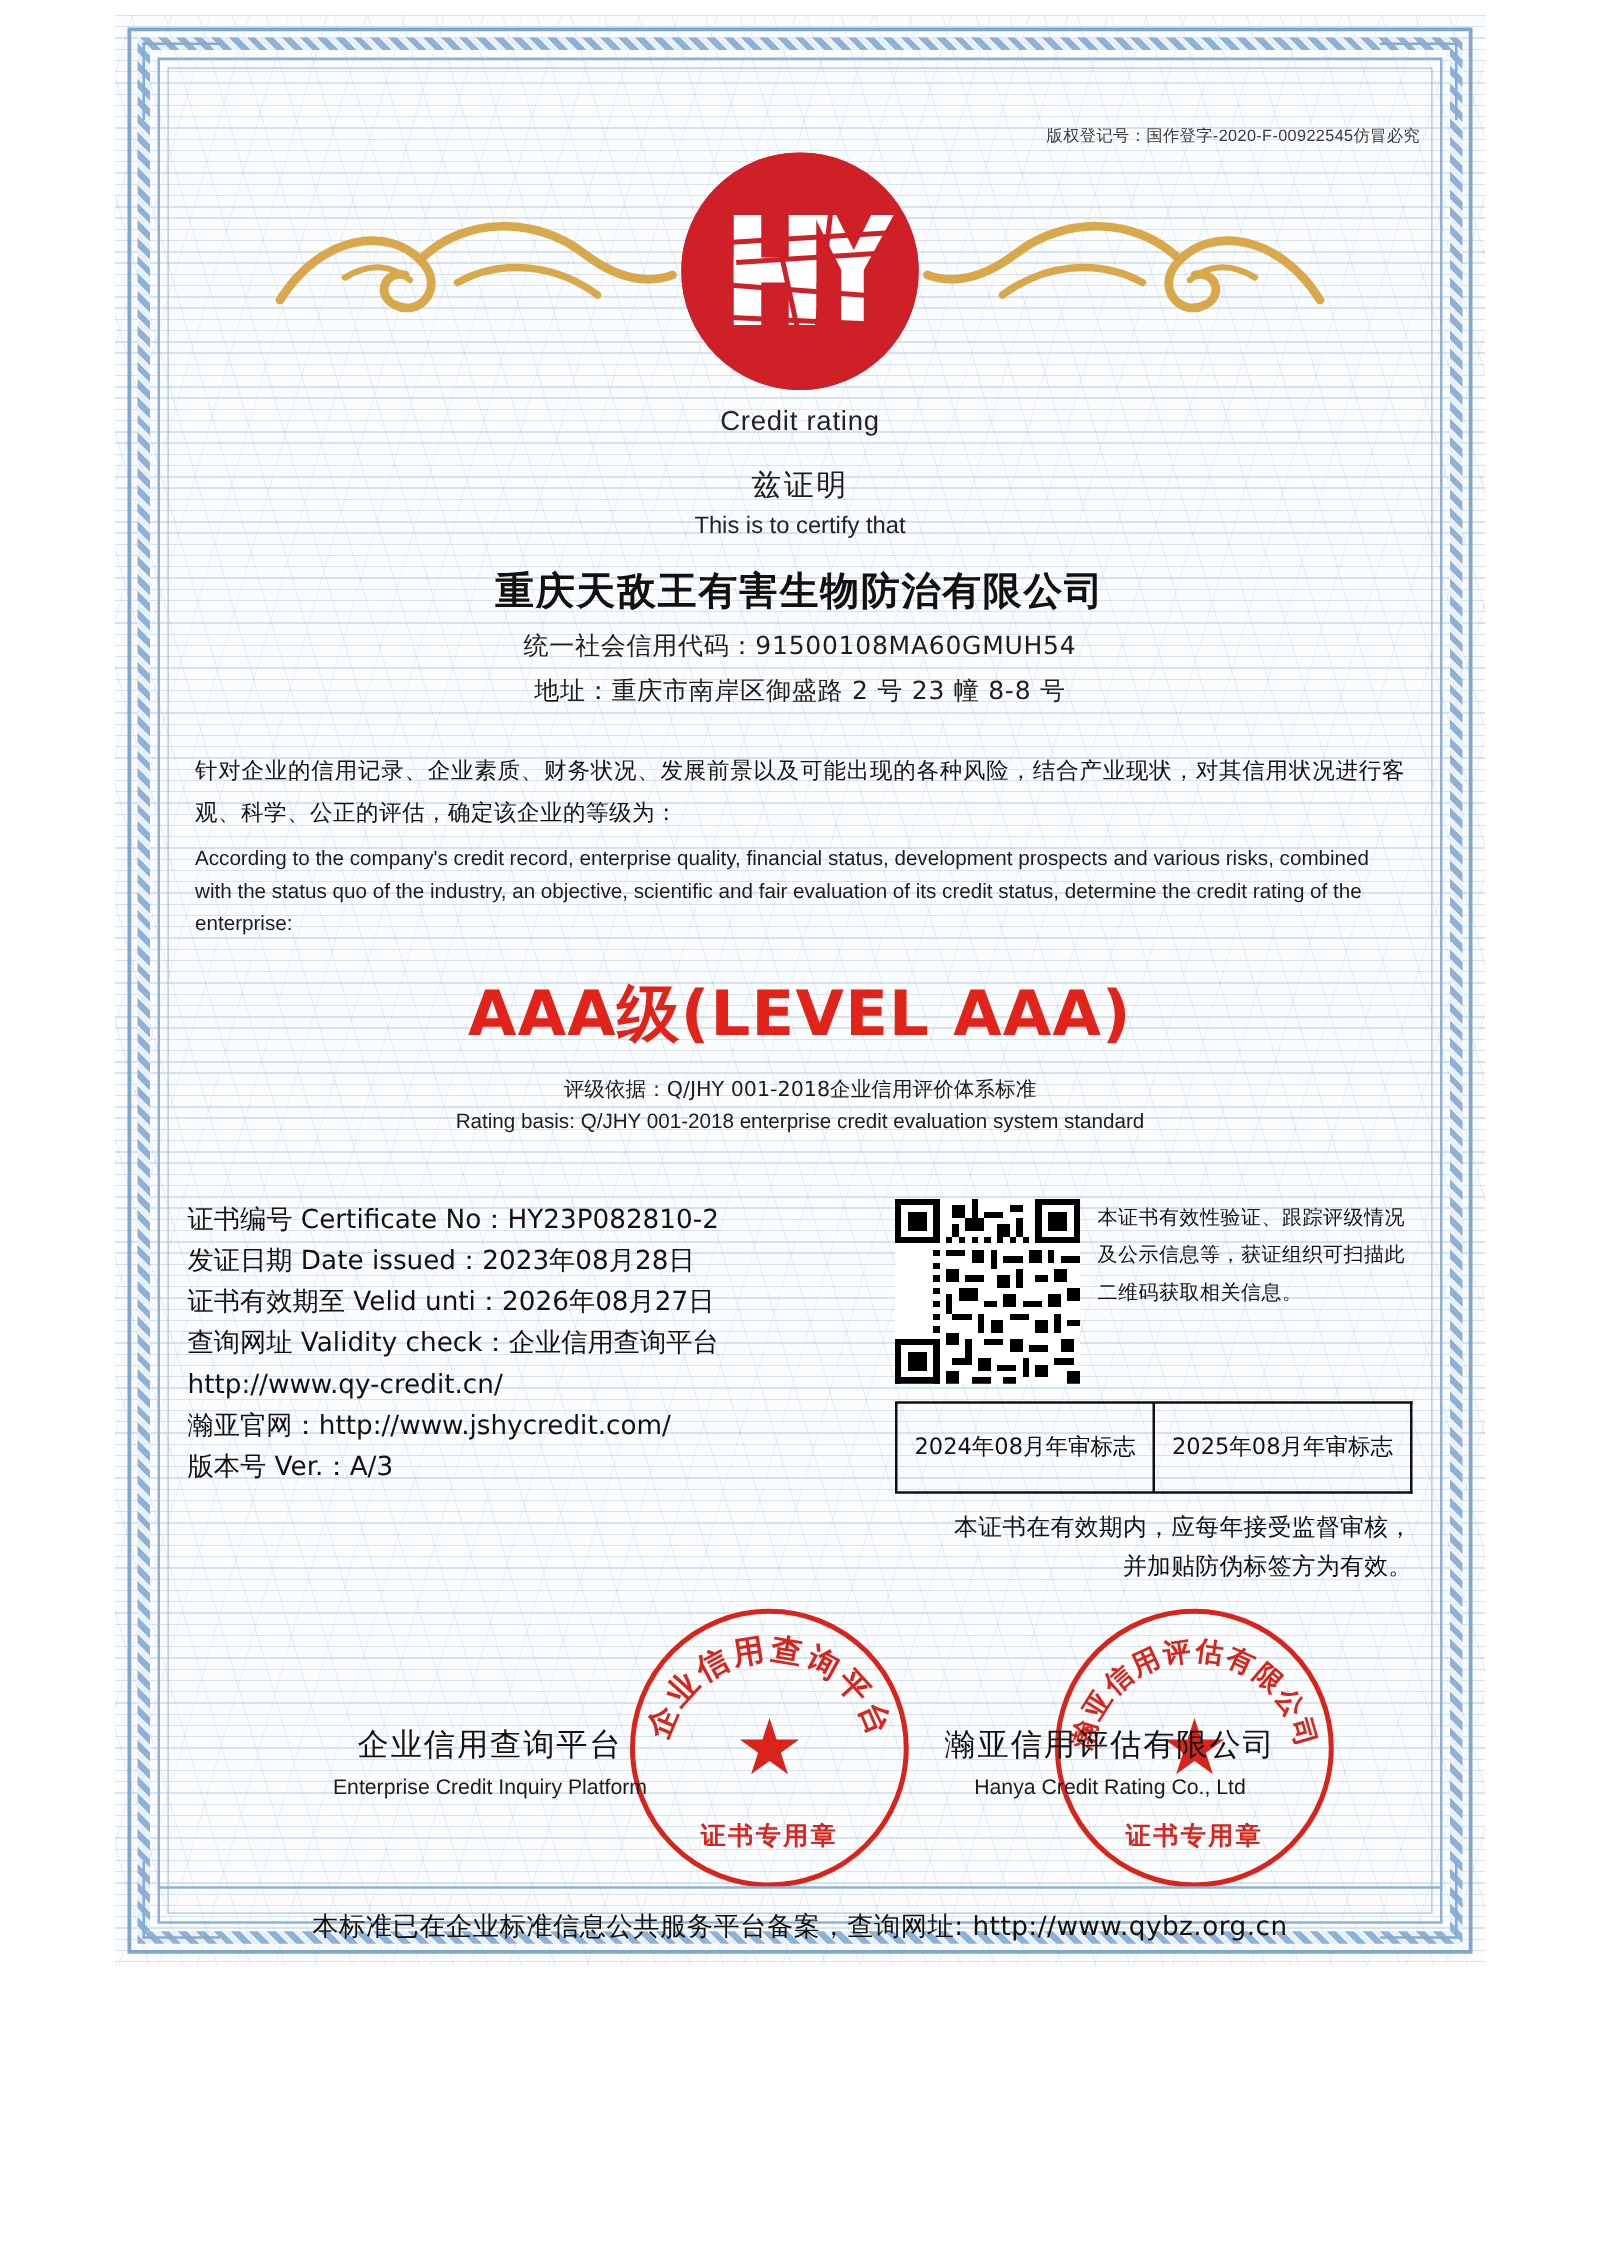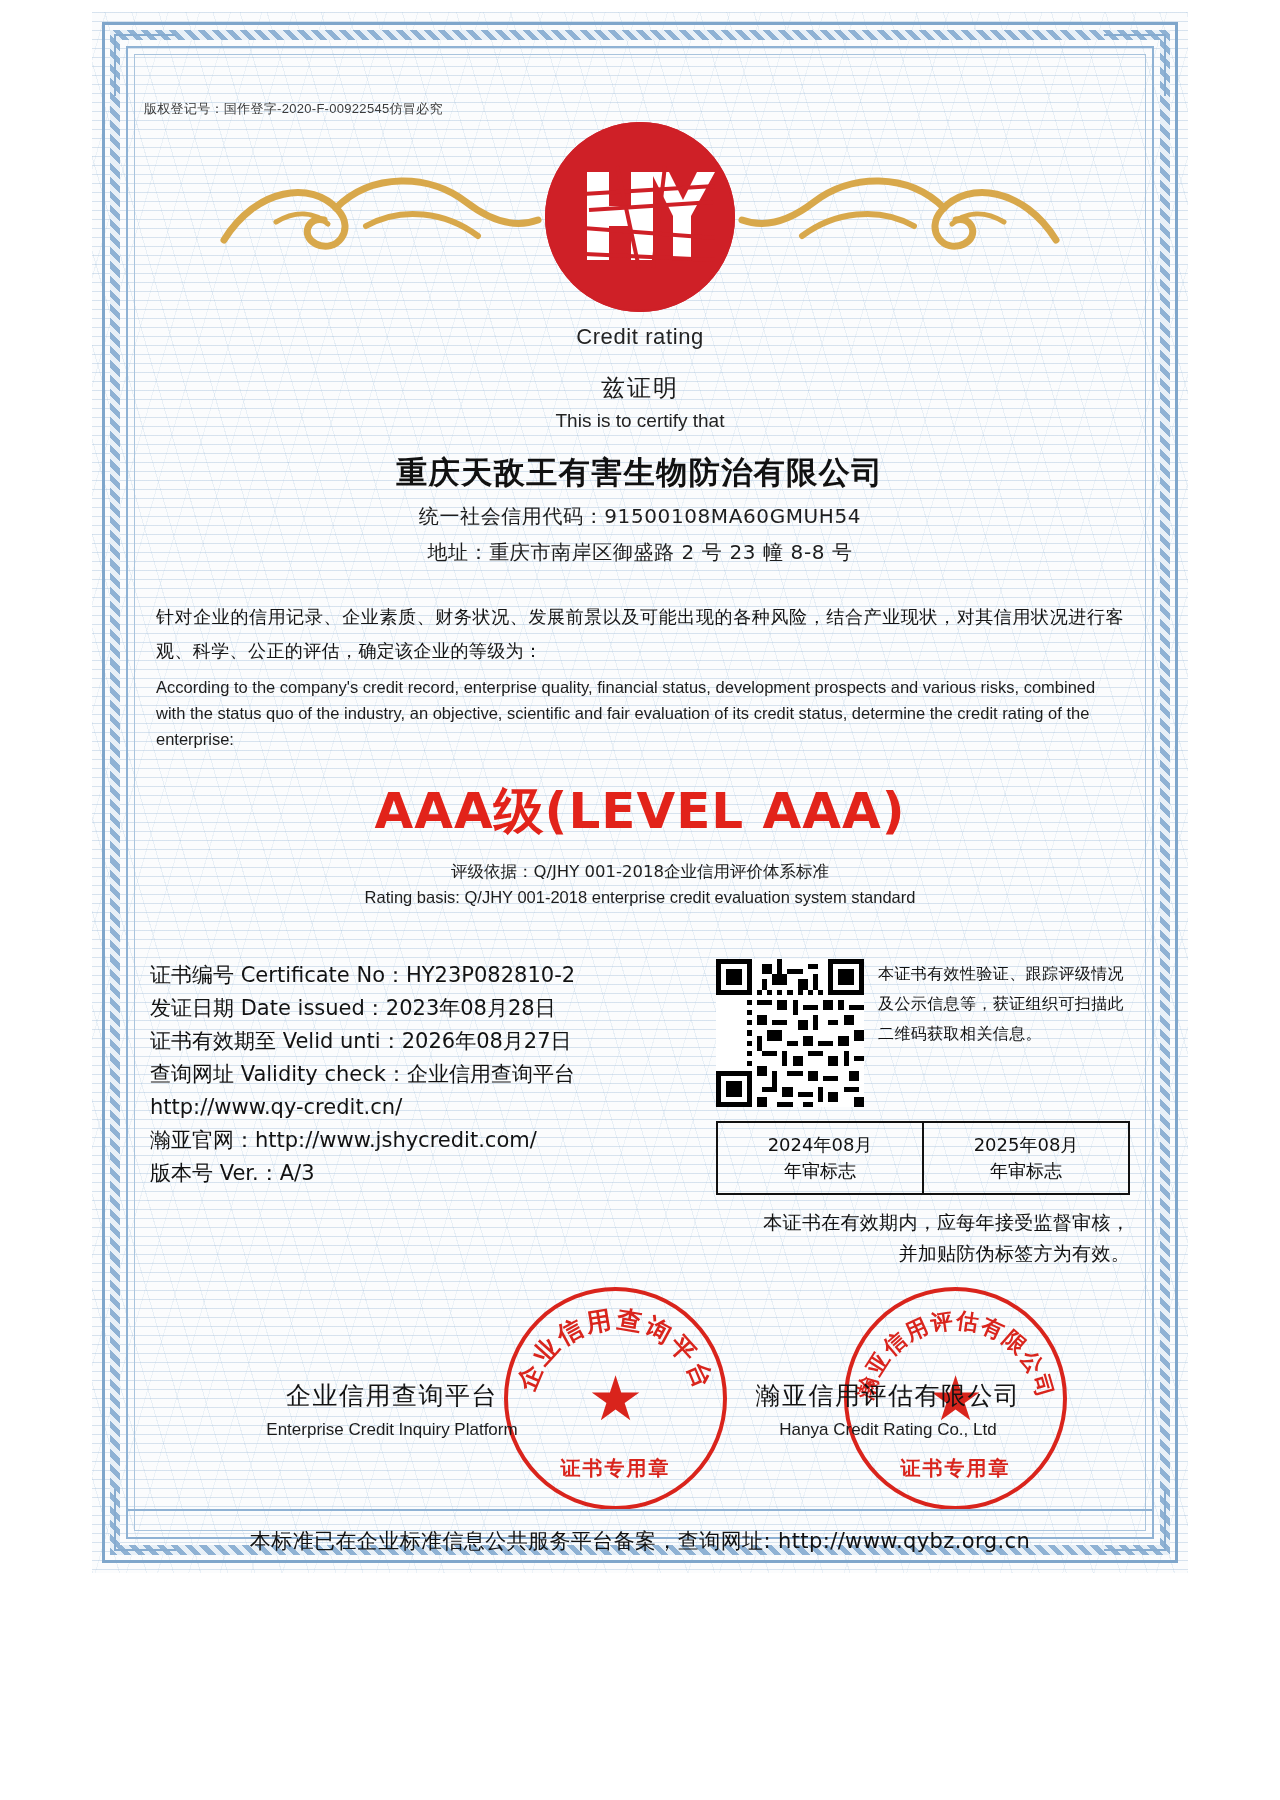--- a/index.html
+++ b/index.html
@@ -105,21 +105,21 @@
   .corner.bl { left: 22px;  bottom: 22px; border-right: none; border-top: none;}
   .corner.br { right: 22px; bottom: 22px; border-left: none;  border-top: none;}
 
   .content {
     position: absolute;
     left: 52px; right: 52px; top: 50px; bottom: 50px;
   }
 
   
   .copyright {
-    text-align: left;
+    text-align: right;
     font-size: 13px;
     color: #3a3a3a;
     letter-spacing: 0.3px;
     margin-top: 38px;
   }
 
   
   .logo-row {
     position: relative;
     height: 190px;
@@ -283,21 +283,20 @@
   .stamp-boxes {
     display: flex;
     margin-top: 14px;
     gap: 0;
   }
   .stamp-box {
     flex: 1;
     border: 2px solid #111;
     height: 70px;
     display: flex;
-    flex-direction: column;
     align-items: center;
     justify-content: center;
     font-size: 18px;
     line-height: 26px;
     color: #111;
     font-family: "DejaVu Sans", "Liberation Sans", sans-serif;
   }
   .stamp-box + .stamp-box { border-left: none; }
 
   .annual-note {

